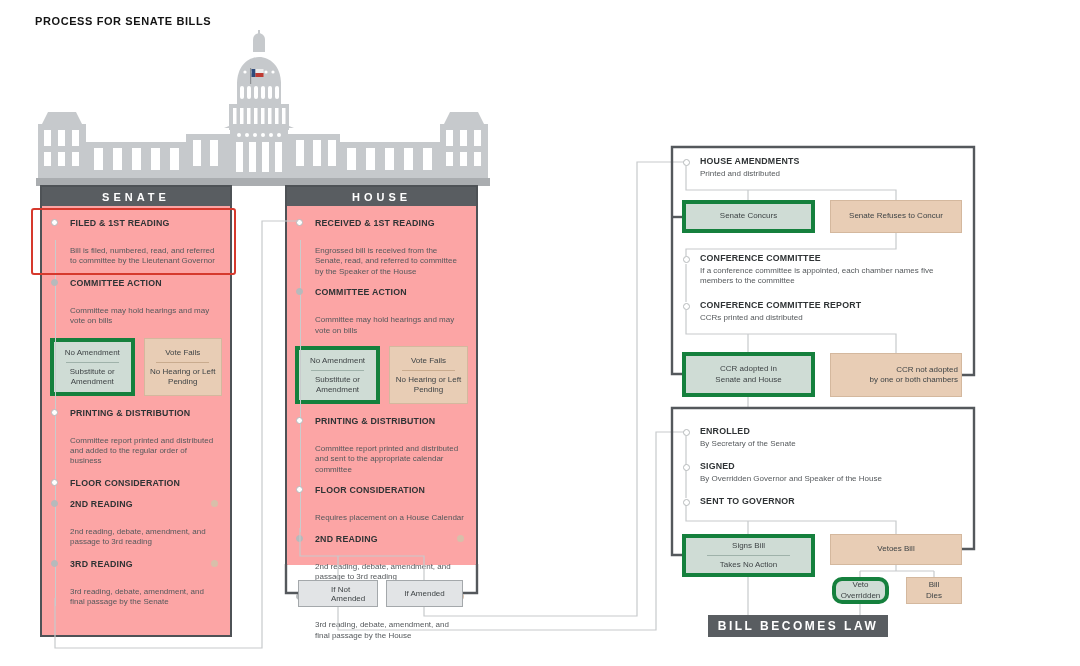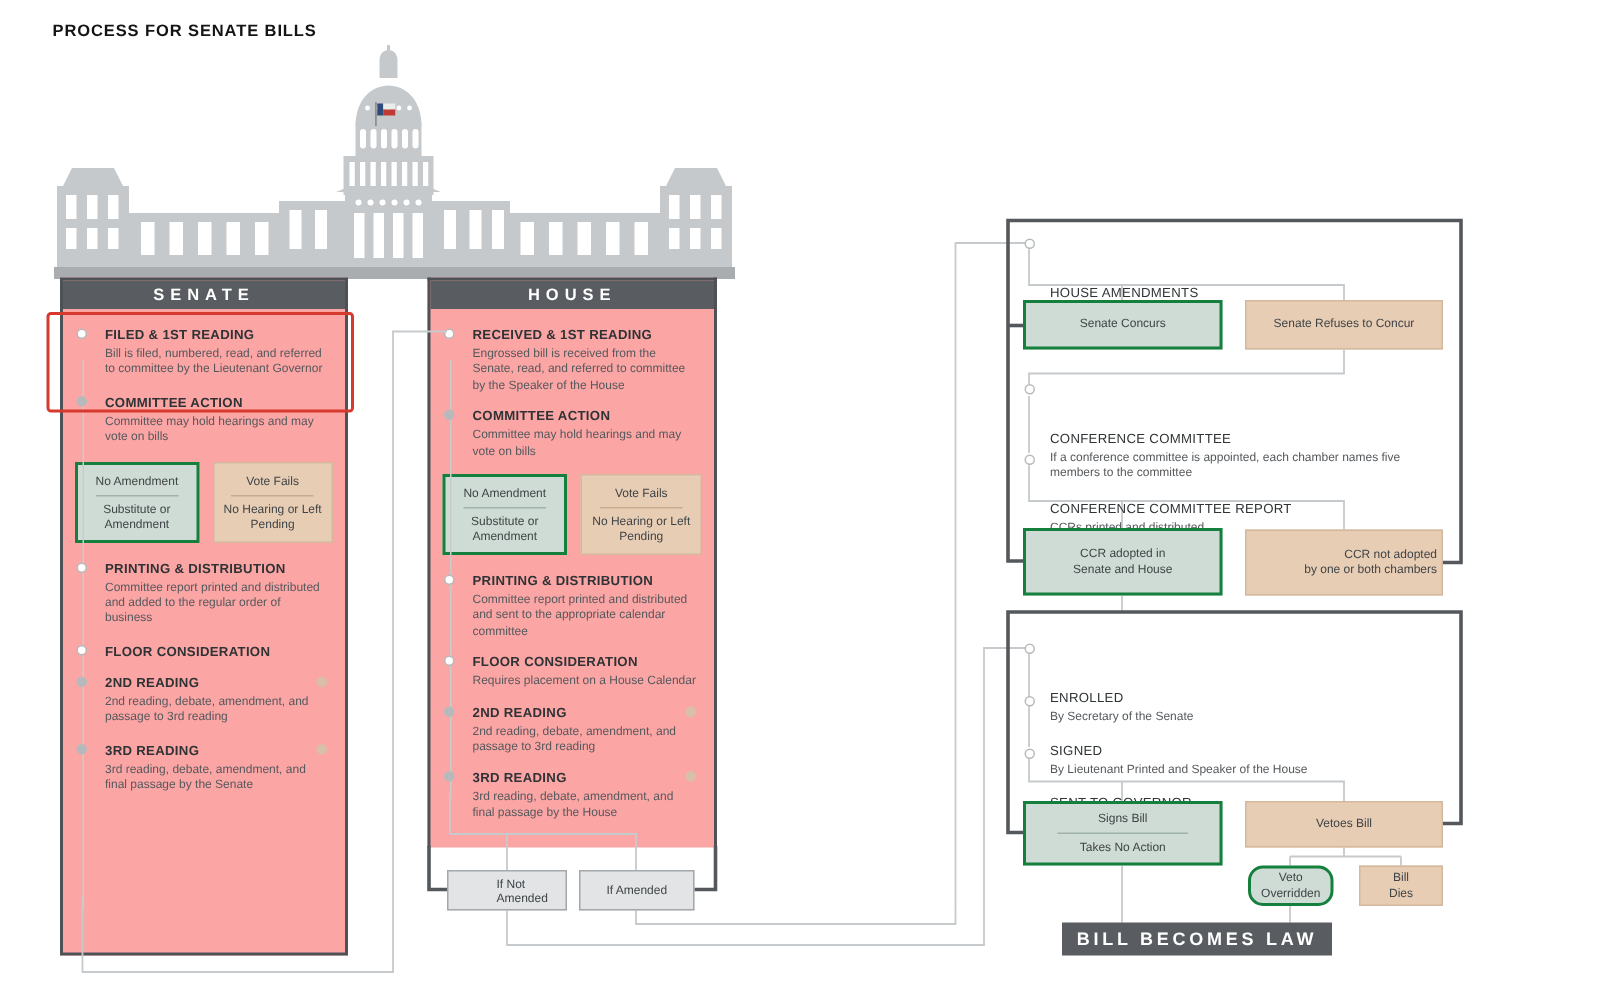--- a/index.html
+++ b/index.html
@@ -22,42 +22,42 @@
              letter-spacing:4px;text-align:center;line-height:20px;}
   .colbody{position:relative;padding-top:12px;}
   .rail{position:absolute;left:13px;width:1px;background:#c9cccd;z-index:0;}
   .step{position:relative;padding:0 12px 0 28px;margin-bottom:11px;z-index:1;}
   .step.m10{margin-bottom:10px;}
   .bullet{position:absolute;left:9px;top:1px;width:7px;height:7px;border-radius:50%;
           border:1.3px solid #b6babc;background:#fff;box-sizing:border-box;}
   .bullet.filled{background:#b6babc;}
   .dot{position:absolute;right:12px;top:1px;width:7px;height:7px;border-radius:50%;background:#d8bfaa;}
   .stitle{font-size:8.8px;font-weight:700;letter-spacing:.2px;color:#2f3335;}
-  .sdesc{font-size:8px;line-height:1.3;color:#55595c;margin-top:3px;}
+  .sdesc{font-size:8px;line-height:1.3;color:#55595c;margin-top:18px;}
 
   
   .oboxrow{display:flex;gap:9px;margin:2px 8px 12px 8px;}
   .obox{flex:1;min-height:50px;box-sizing:border-box;text-align:center;font-size:8px;color:#3f4446;
         padding:6px 4px 5px 4px;display:flex;flex-direction:column;justify-content:center;}
   .obox .line{line-height:1.25;}
-  .green{background:#cfdcd5;border:2px solid #15803d;}
+  .green{background:#cfdcd5;border:4px solid #15803d;}
   .tan{background:#e8cdb5;border:1px solid #d4b89e;}
   .odiv{height:1px;margin:4px auto;width:78%;}
   .green .odiv{background:#9fb2aa;}
   .tan .odiv{background:#c9ab8e;}
 
   
   .graybox{position:absolute;background:#e2e4e6;border:1px solid #a4a8ab;box-sizing:border-box;
            display:flex;align-items:center;justify-content:center;font-size:8px;color:#3f4446;z-index:4;}
 
   
   .rstep{position:absolute;z-index:4;}
   .rbullet{position:absolute;width:7px;height:7px;border-radius:50%;border:1.3px solid #b6babc;
            background:#fff;box-sizing:border-box;z-index:4;}
-  .rtitle{font-size:8.8px;font-weight:400;letter-spacing:.2px;color:#2f3335;margin-top:34px;}
+  .rtitle{font-size:8.8px;font-weight:700;letter-spacing:.2px;color:#2f3335;}
   .rdesc{font-size:8px;line-height:1.3;color:#55595c;margin-top:3px;}
   .flowbox{position:absolute;box-sizing:border-box;display:flex;flex-direction:column;
            justify-content:center;text-align:center;font-size:8px;color:#3f4446;z-index:4;padding:3px;}
   .flowbox .line{line-height:1.3;}
   .fdiv{height:1px;margin:4px auto;width:70%;}
 
   .banner{position:absolute;background:#595d61;color:#fff;display:flex;align-items:center;
           justify-content:center;font-size:12px;font-weight:700;letter-spacing:2.5px;z-index:4;}
 
   .hlbox{position:absolute;border:2.5px solid #d6392d;border-radius:3px;z-index:10;background:transparent;}
@@ -341,21 +341,21 @@
 
   <span class="rbullet" style="left:683px;top:429px;"></span>
   <div class="rstep" style="left:700px;top:426px;width:250px;">
     <div class="rtitle">ENROLLED</div>
     <div class="rdesc">By Secretary of the Senate</div>
   </div>
 
   <span class="rbullet" style="left:683px;top:464px;"></span>
   <div class="rstep" style="left:700px;top:461px;width:260px;">
     <div class="rtitle">SIGNED</div>
-    <div class="rdesc">By Lieutenant Printed and Speaker of the House</div>
+    <div class="rdesc">By Overridden Governor and Speaker of the House</div>
   </div>
 
   <span class="rbullet" style="left:683px;top:499px;"></span>
   <div class="rstep" style="left:700px;top:496px;width:250px;">
     <div class="rtitle">SENT TO GOVERNOR</div>
   </div>
 
   <div class="flowbox green" style="left:682px;top:534px;width:133px;height:43px;">
     <span class="line">Signs Bill</span>
     <span class="fdiv" style="background:#9fb2aa;"></span>

